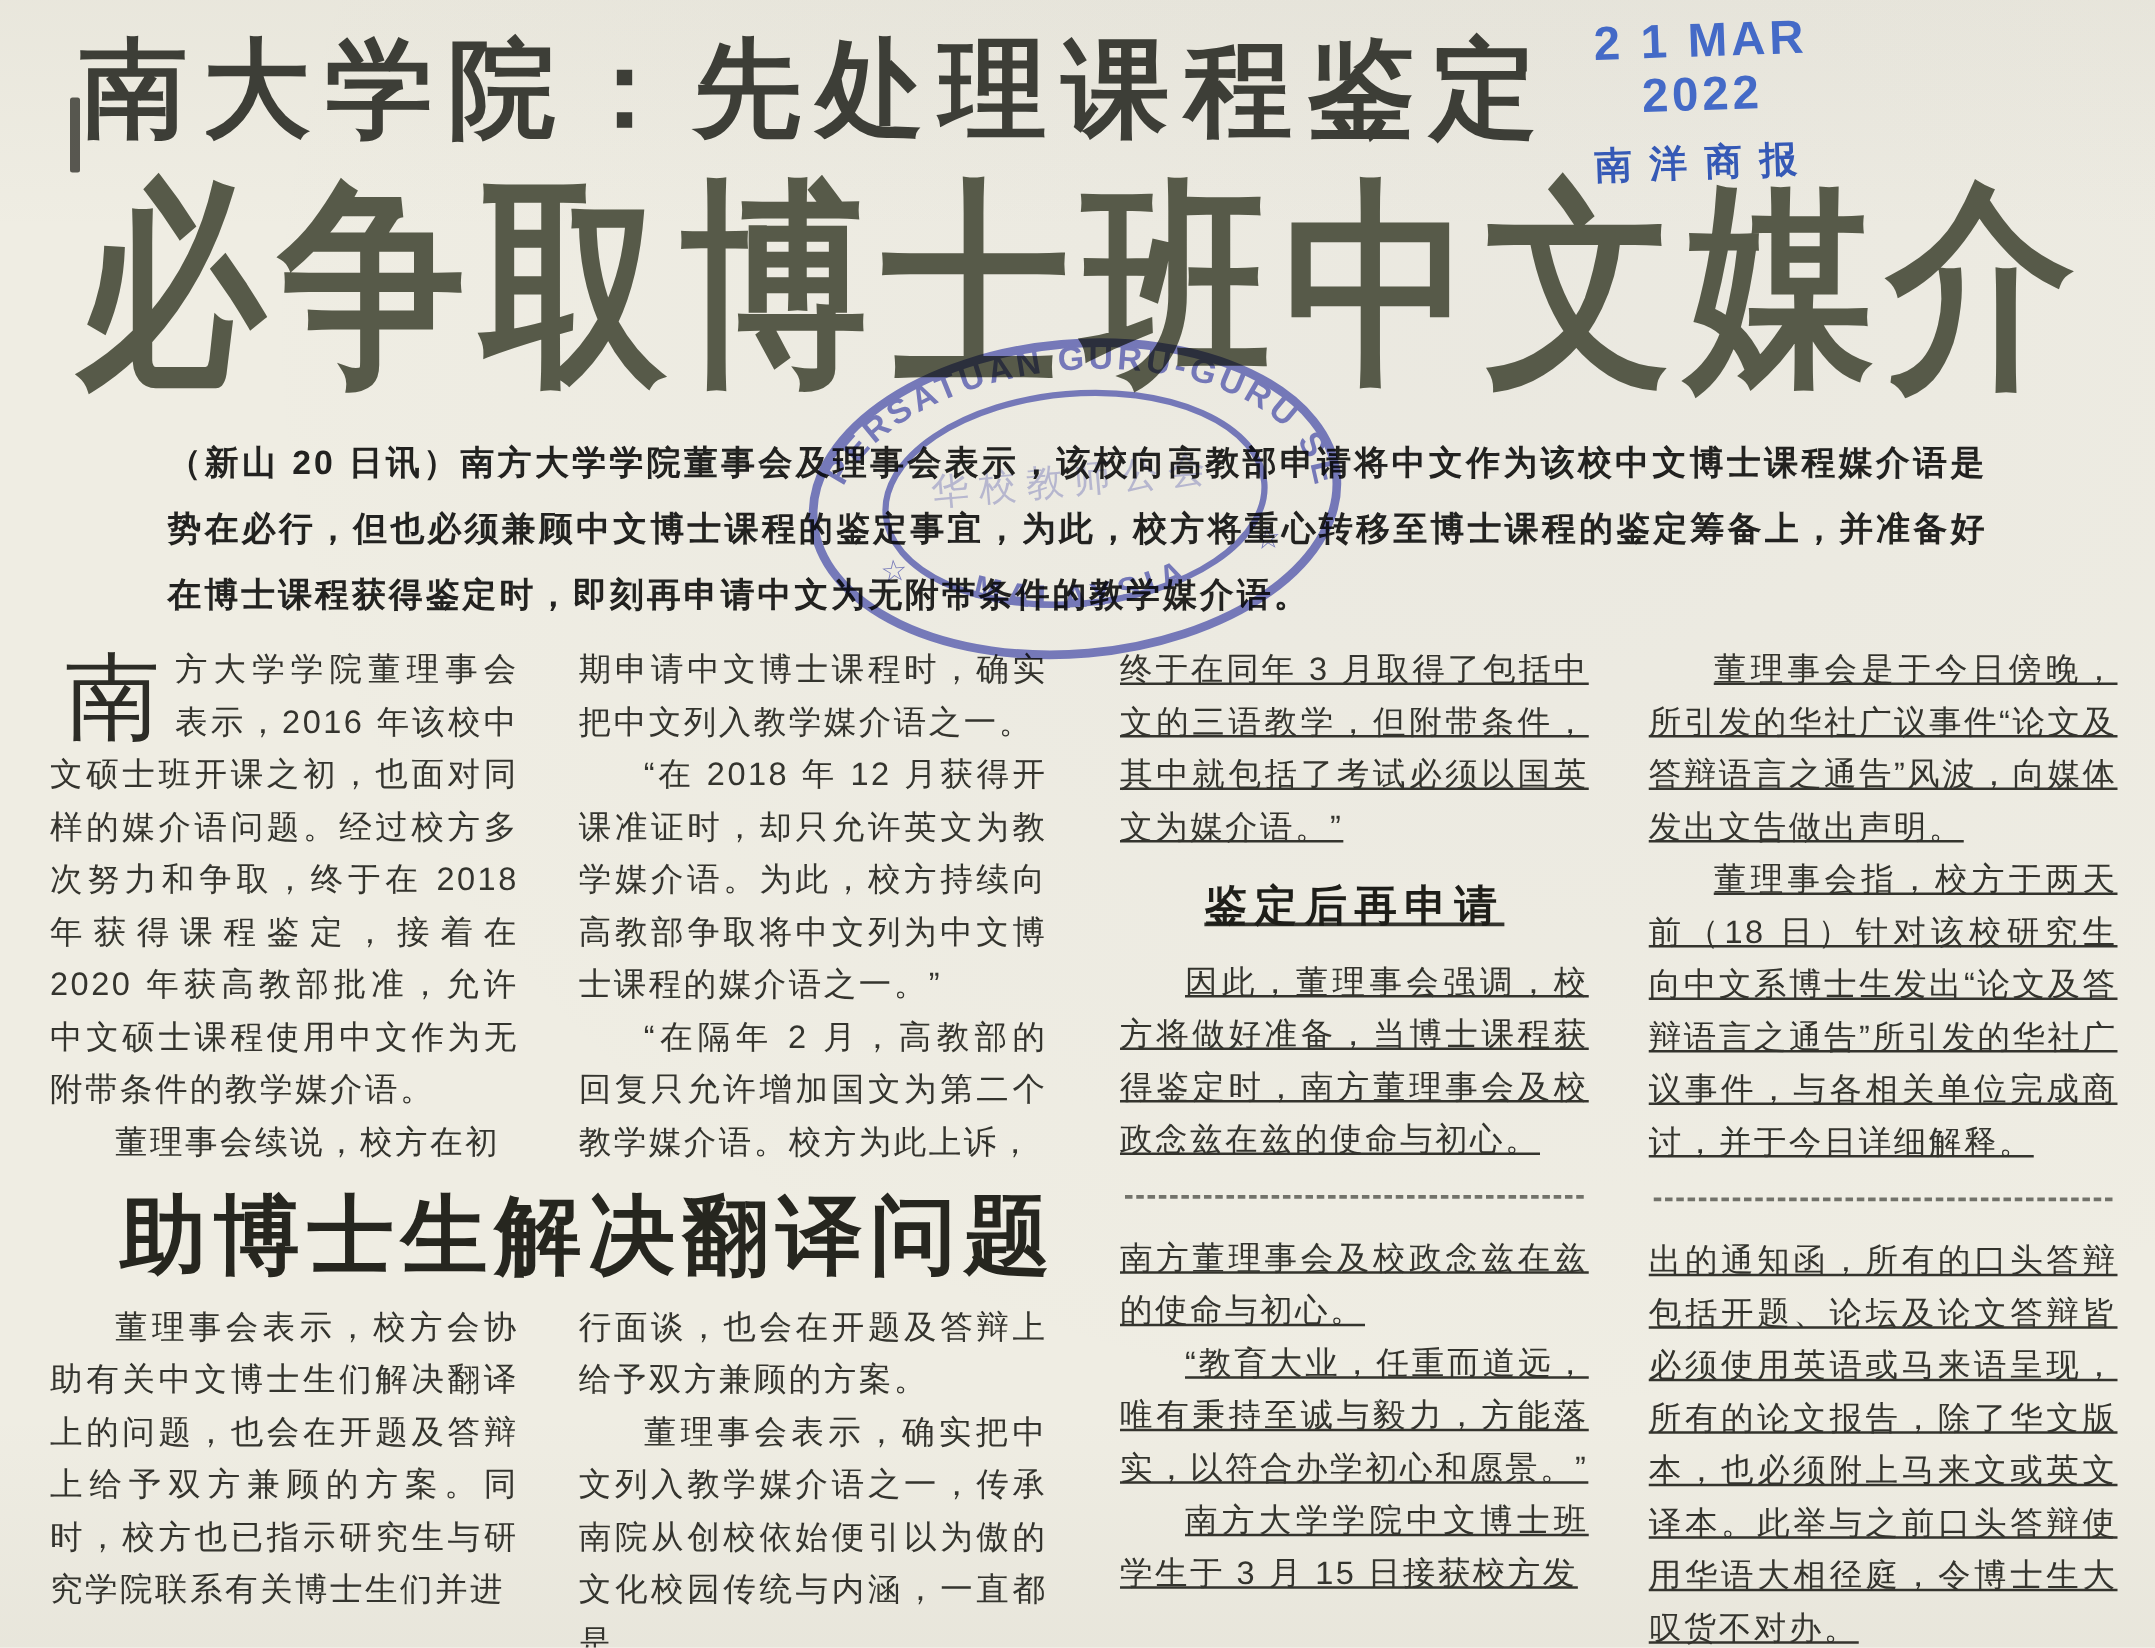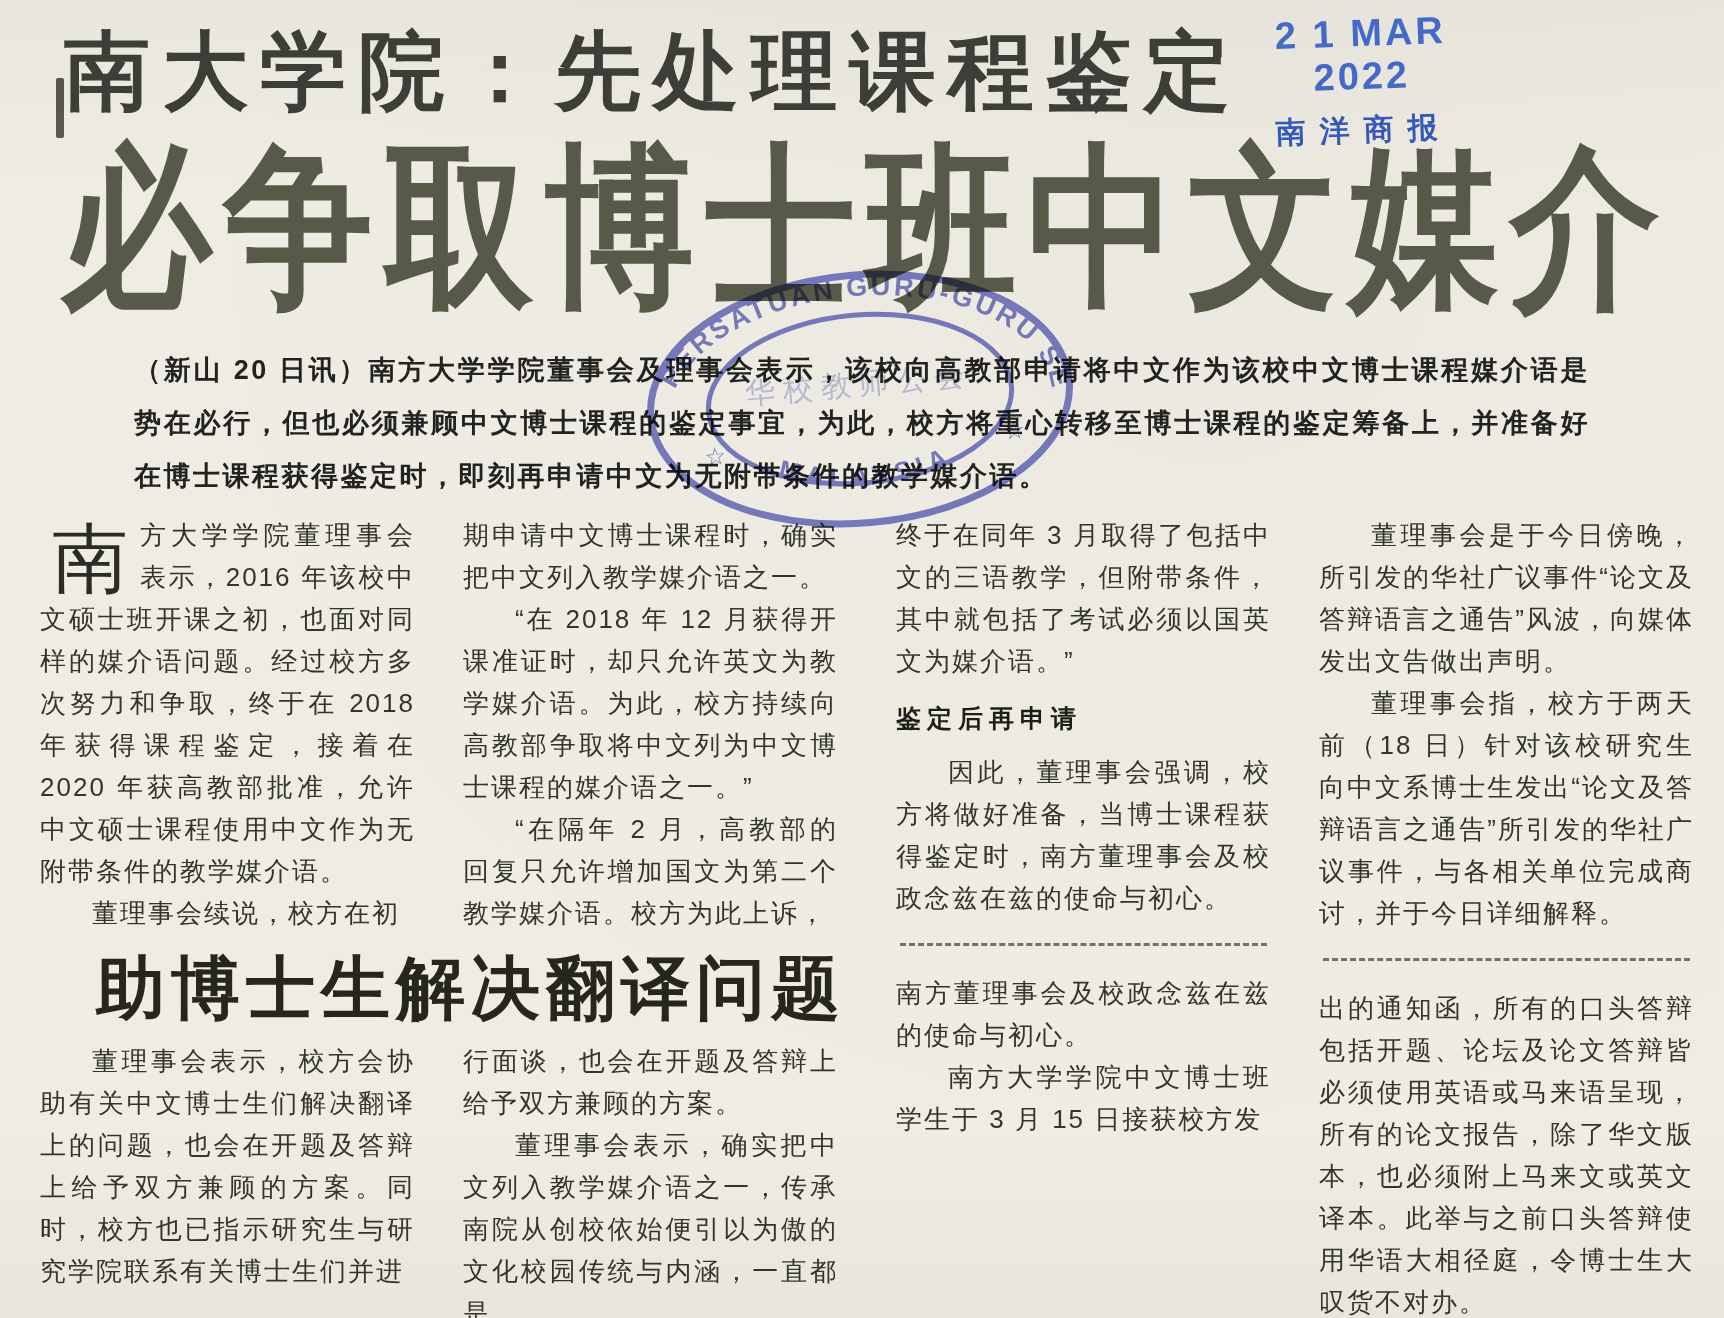--- a/index.html
+++ b/index.html
@@ -64,21 +64,21 @@
   p.body-p{
     margin:0;font-size:26px;line-height:42px;letter-spacing:2px;
     text-align:justify;text-justify:inter-character;color:var(--ink);
   }
   p.indent{text-indent:2em;}
   .drop-cap{
     float:left;font-size:76px;line-height:78px;padding:6px 10px 0 12px;
     font-weight:500;color:#2C2C26;
   }
   .subhead{
-    margin:20px 0 16px;font-size:25px;font-weight:800;
+    margin:20px 0 16px;text-align:center;font-size:34px;font-weight:800;
     letter-spacing:6px;color:#1E1E19;
   }
   .dashed-divider{
     border:none;border-top:3px dashed #72726A;margin:24px 4px 26px;height:0;
   }
   #section2-headline{
     margin:18px 0 14px 56px;font-family:"Liberation Serif", serif;
     font-size:69px;font-weight:600;letter-spacing:6px;color:#26261F;
     line-height:74px;white-space:nowrap;
   }
@@ -165,27 +165,28 @@
         <p class="body-p indent">董理事会表示，校方会协助有关中文博士生们解决翻译上的问题，也会在开题及答辩上给予双方兼顾的方案。同时，校方也已指示研究生与研究学院联系有关博士生们并进</p>
       </div>
       <div class="col">
         <p class="body-p">行面谈，也会在开题及答辩上给予双方兼顾的方案。</p>
         <p class="body-p indent">董理事会表示，确实把中文列入教学媒介语之一，传承南院从创校依始便引以为傲的文化校园传统与内涵，一直都是</p>
       </div>
     </div>
   </div>
 
   <div class="half">
-    <div class="cols" style="height:100%;">
+    <div class="cols" style="height:100%;text-decoration:underline;">
       <div class="col">
         <p class="body-p">终于在同年 3 月取得了包括中文的三语教学，但附带条件，其中就包括了考试必须以国英文为媒介语。”</p>
         <h3 class="subhead">鉴定后再申请</h3>
         <p class="body-p indent">因此，董理事会强调，校方将做好准备，当博士课程获得鉴定时，南方董理事会及校政念兹在兹的使命与初心。</p>
         <hr class="dashed-divider">
         <p class="body-p">南方董理事会及校政念兹在兹的使命与初心。</p>
+        <p class="body-p indent">“教育大业，任重而道远，唯有秉持至诚与毅力，方能落实，以符合办学初心和愿景。”</p>
         <p class="body-p indent">南方大学学院中文博士班学生于 3 月 15 日接获校方发</p>
       </div>
       <div class="col">
         <p class="body-p indent">董理事会是于今日傍晚，所引发的华社广议事件“论文及答辩语言之通告”风波，向媒体发出文告做出声明。</p>
         <p class="body-p indent">董理事会指，校方于两天前（18 日）针对该校研究生向中文系博士生发出“论文及答辩语言之通告”所引发的华社广议事件，与各相关单位完成商讨，并于今日详细解释。</p>
         <hr class="dashed-divider">
         <p class="body-p">出的通知函，所有的口头答辩包括开题、论坛及论文答辩皆必须使用英语或马来语呈现，所有的论文报告，除了华文版本，也必须附上马来文或英文译本。此举与之前口头答辩使用华语大相径庭，令博士生大叹货不对办。</p>
       </div>
     </div>
   </div>

